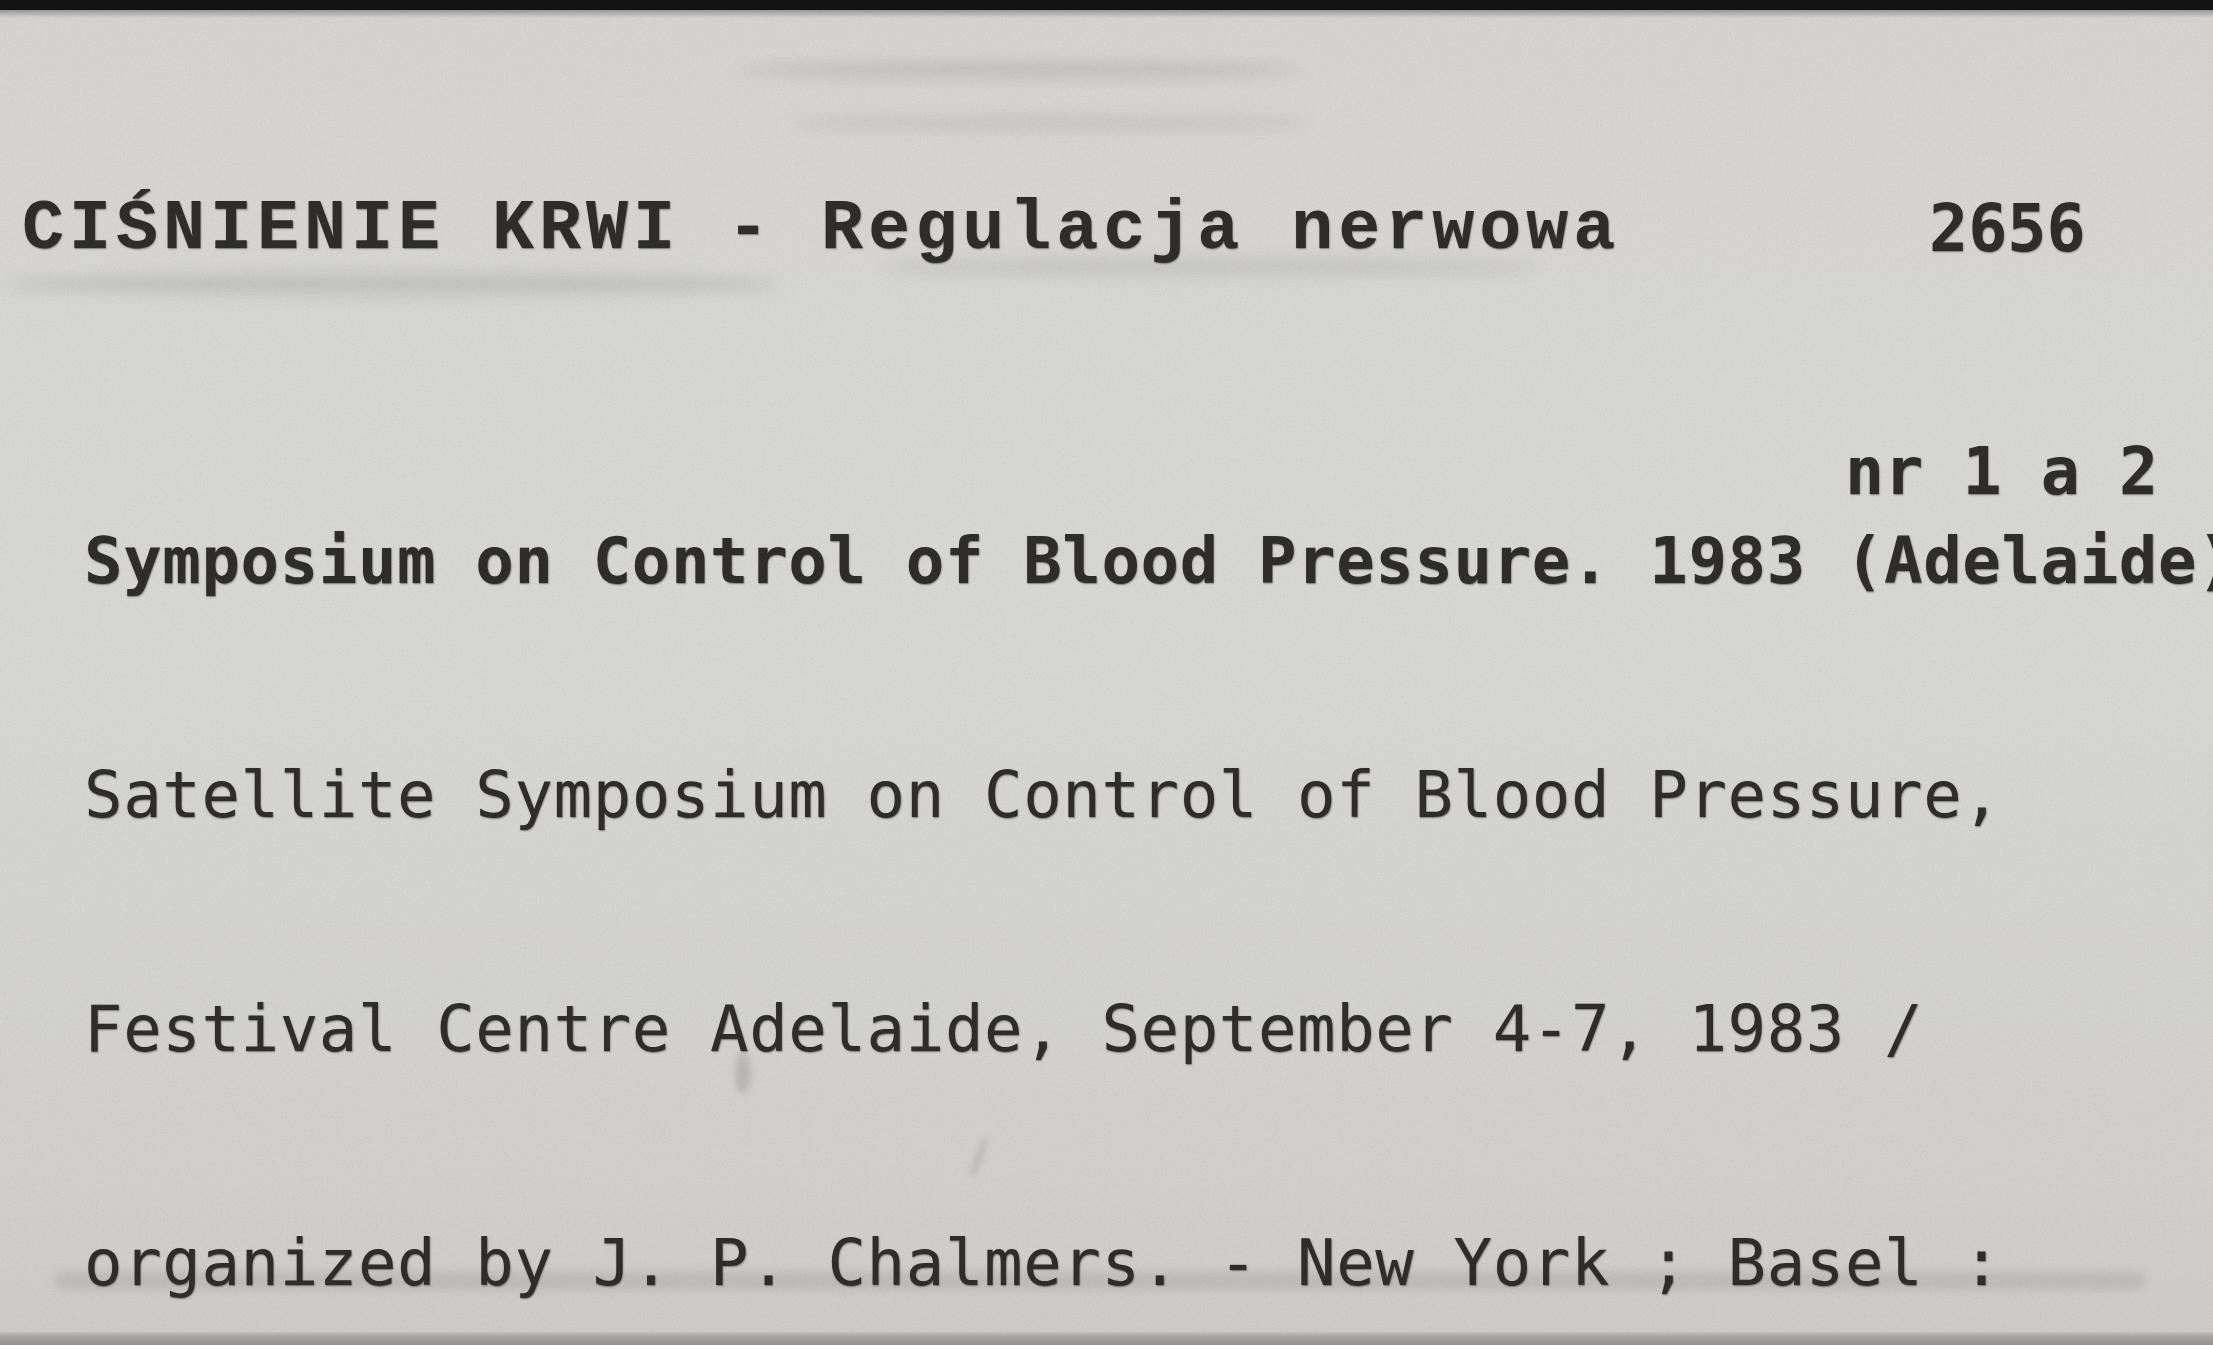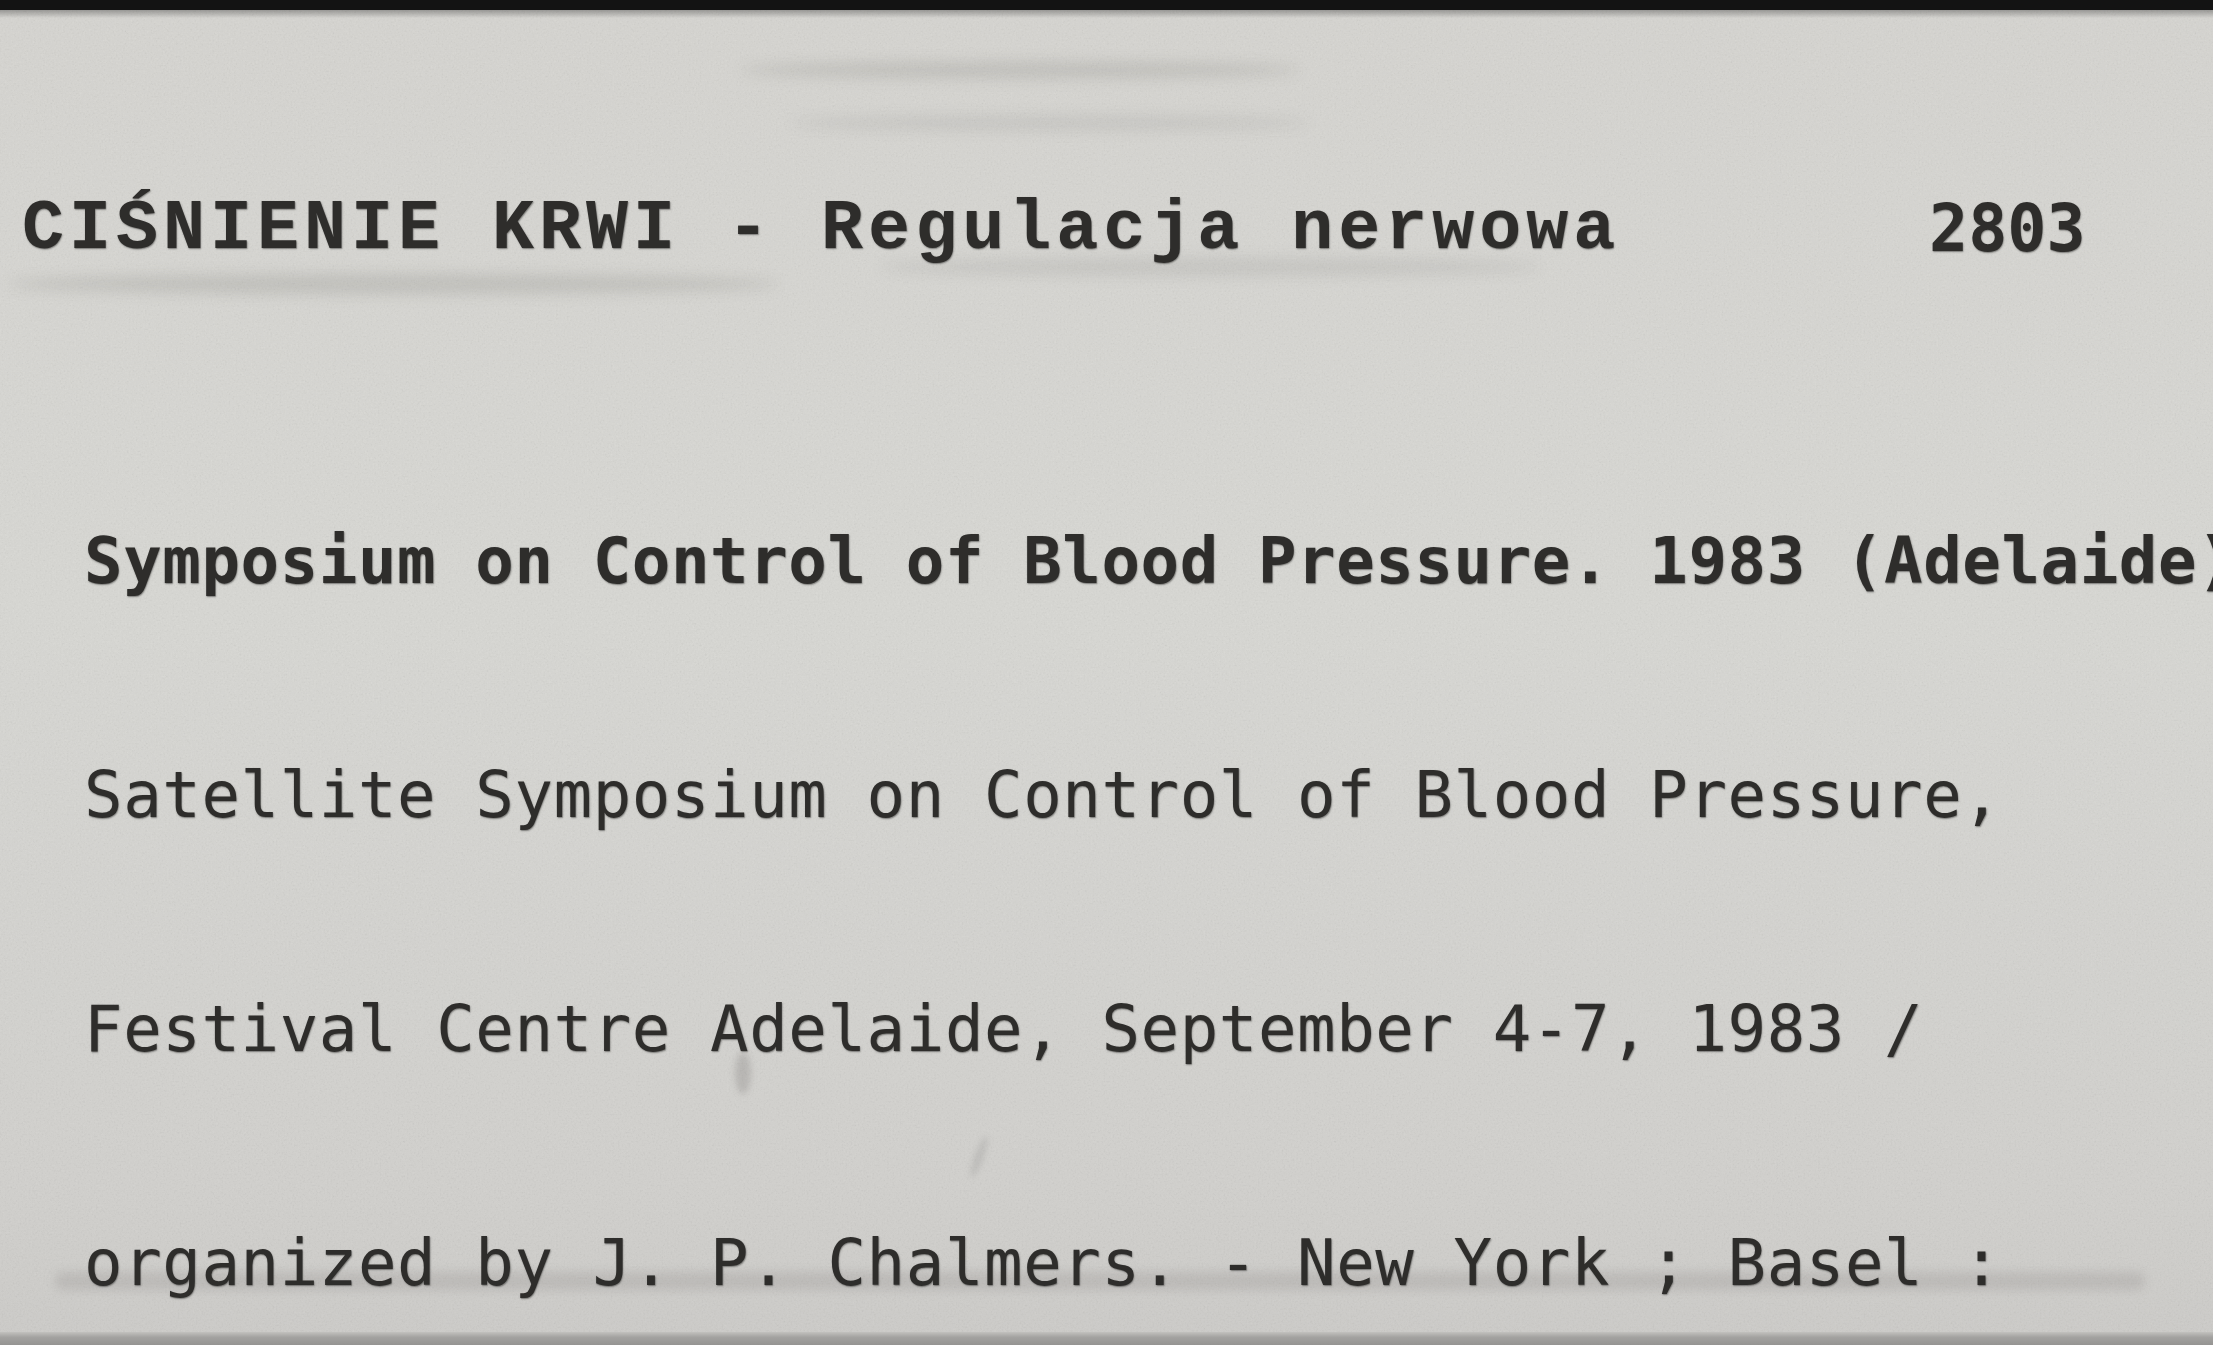--- a/index.html
+++ b/index.html
@@ -116,21 +116,22 @@
   <div class="smudge smudge-top-b"></div>
   <div class="smudge smudge-head-a"></div>
   <div class="smudge smudge-head-b"></div>
   <div class="smudge smudge-mid-a"></div>
   <div class="smudge smudge-mid-b"></div>
   <div class="smudge smudge-bottom"></div>
 
   <div class="heading ink">CIŚNIENIE KRWI - Regulacja nerwowa</div>
 
   <div class="index-block ink">
-    <div class="index-number">2803</div>
+    <div class="index-number">2656</div>
+    <div>nr 1 a 2</div>
   </div>
 
   <div class="entry ink">
     <div class="entry-line title">Symposium on Control of Blood Pressure. 1983 (Adelaide)</div>
     <div class="entry-line">Satellite Symposium on Control of Blood Pressure,</div>
     <div class="entry-line">Festival Centre Adelaide, September 4-7, 1983 /</div>
     <div class="entry-line">organized by J. P. Chalmers. - New York ; Basel :</div>
     
     
     

